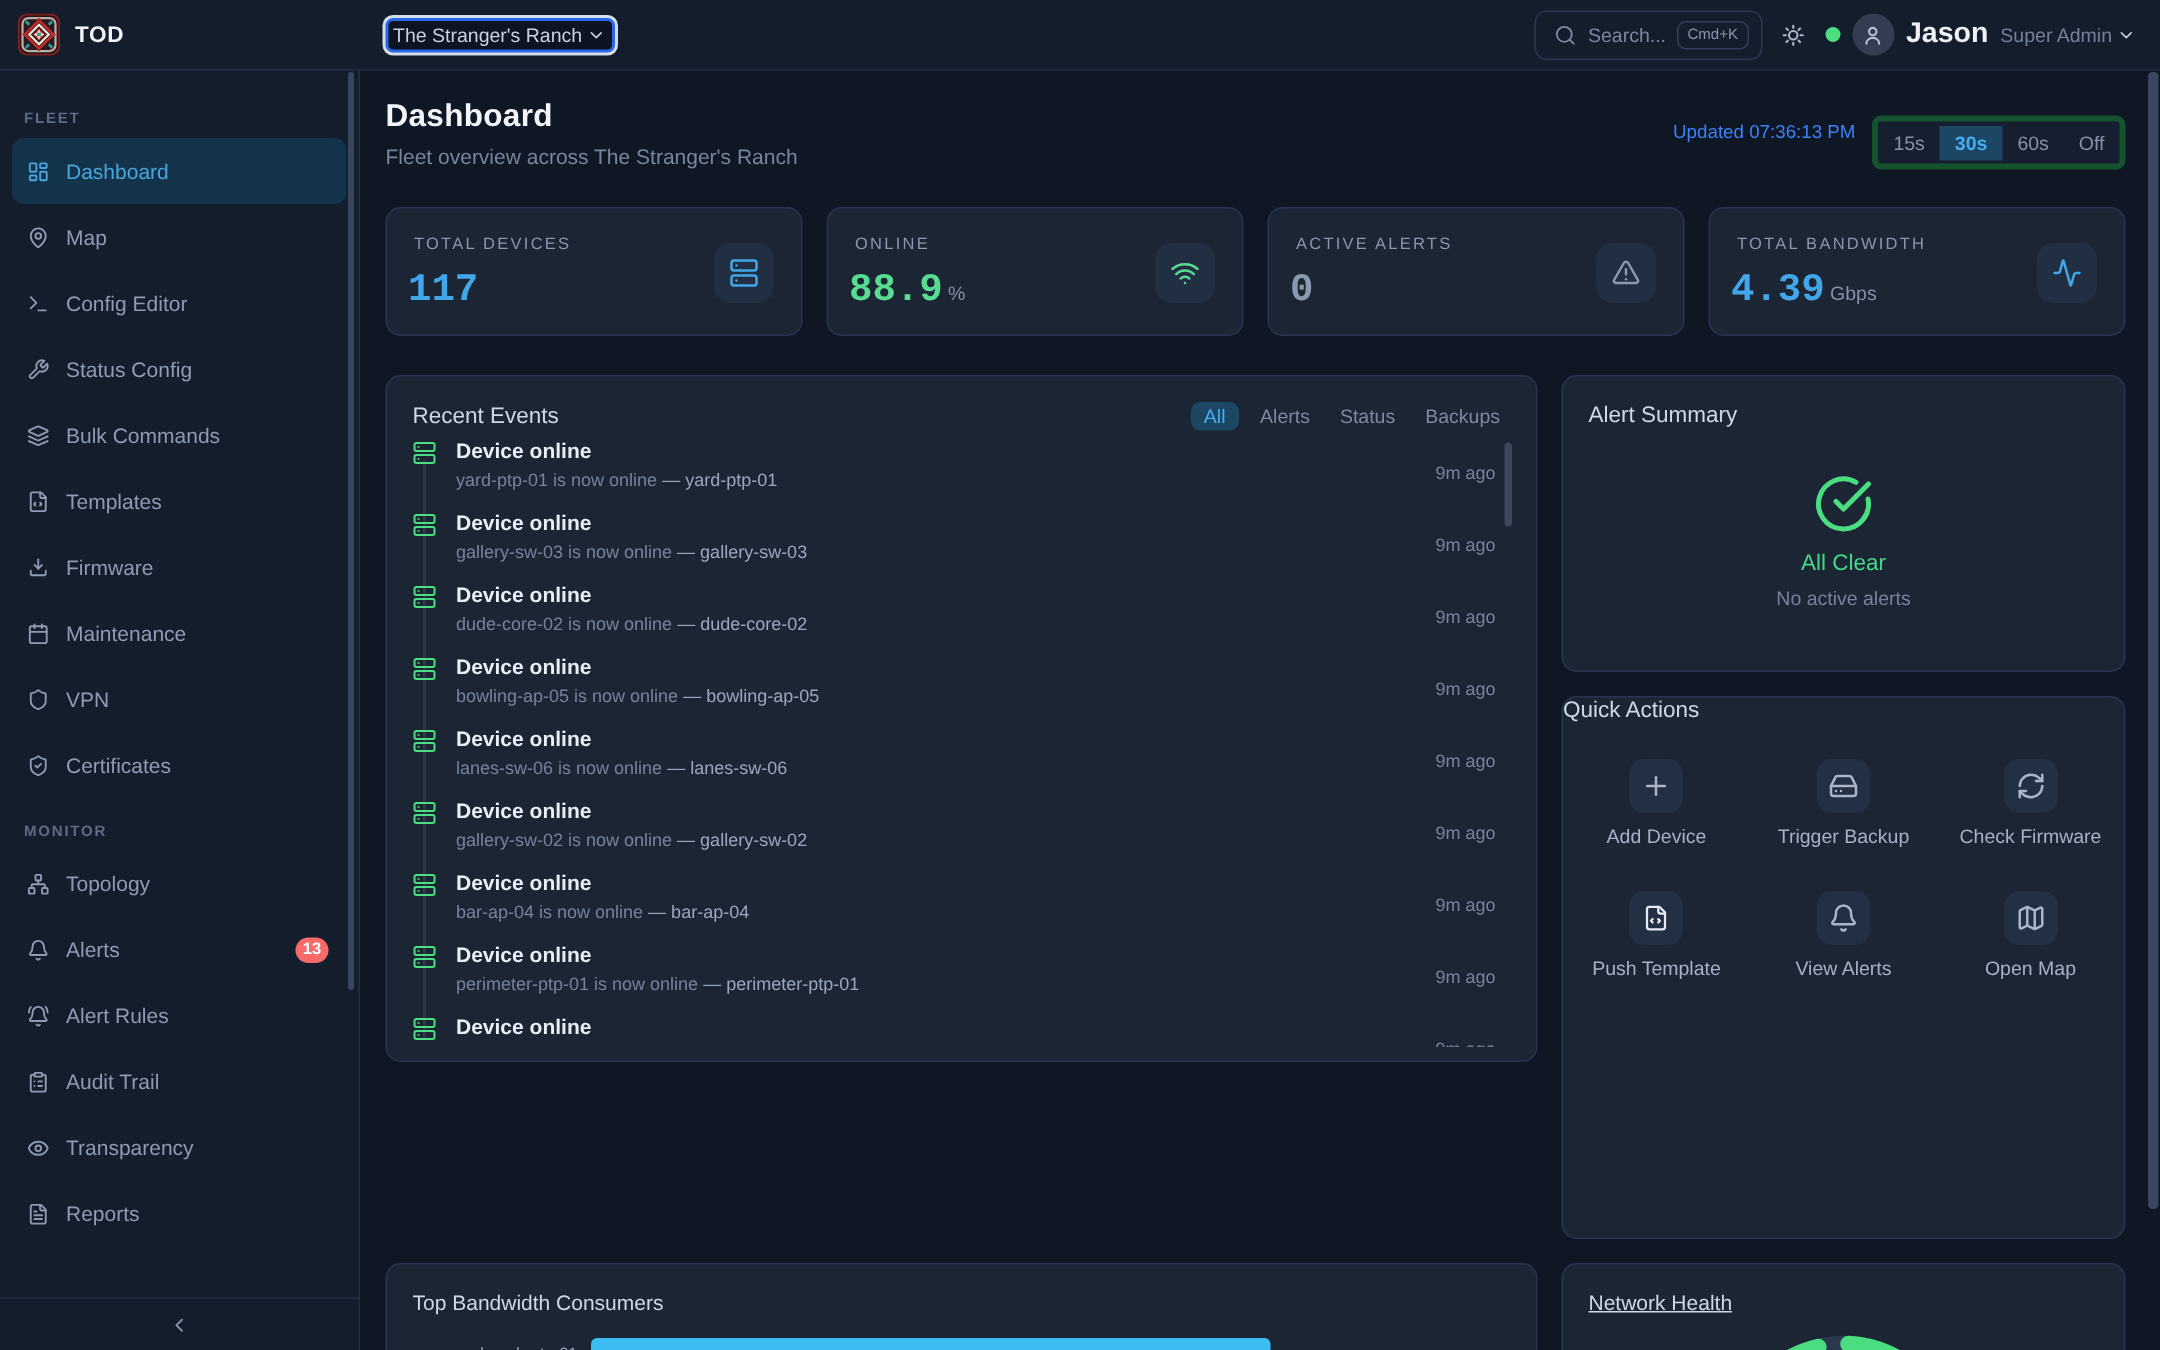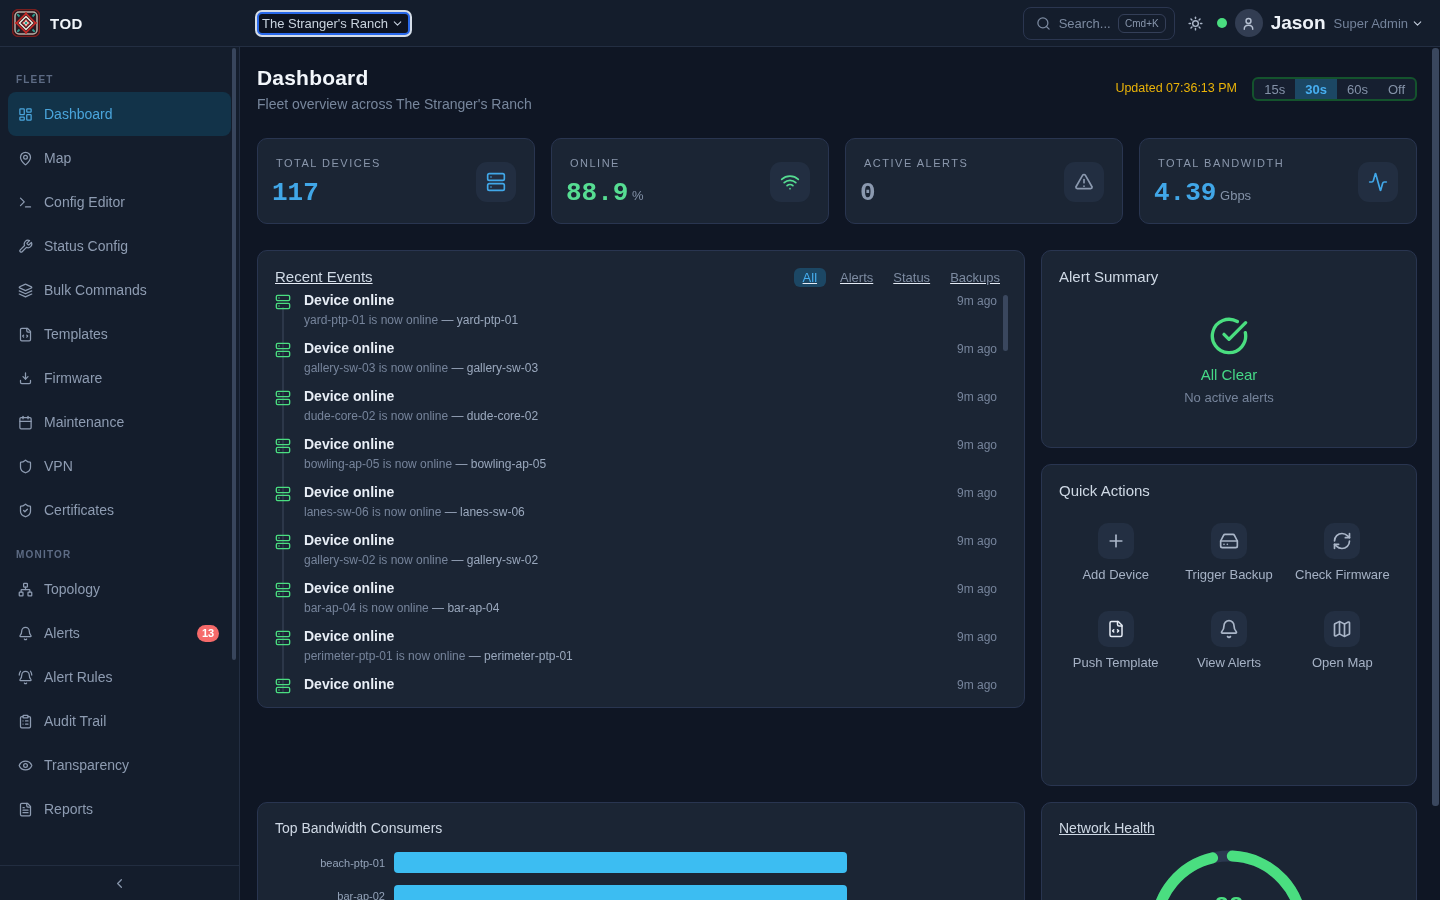--- a/index.html
+++ b/index.html
@@ -64,23 +64,23 @@
   border-top:1px solid #222d40; display:flex; align-items:center; justify-content:center; color:#7c8aa0; }
 
 
 #main { position:absolute; top:47px; left:240px; width:1200px; bottom:0; background:#0f1624; }
 #main-scrollthumb { position:absolute; top:1px; right:1px; width:7px; height:758px; background:#3a475e; border-radius:3px; }
 .content { padding:19px 0 0 17px; width:1177px; }
 
 .pagehead { position:relative; height:72px; }
 h1 { font-size:21px; line-height:24px; font-weight:bold; color:#f2f6fb; letter-spacing:0.2px; }
 .sub { margin-top:6px; font-size:14px; color:#77869c; }
-.updated { position:absolute; right:158px; top:15px; font-size:12.5px; color:#eab308; }
-.seg { position:absolute; right:0; top:11px; height:24px; display:flex; align-items:center;
-  background:#161f30; border:2px solid #14532d; border-radius:6px; overflow:hidden; }
+.updated { position:absolute; right:158px; top:15px; font-size:12.5px; color:#3b82f6; }
+.seg { position:absolute; right:0; top:11px; height:36px; display:flex; align-items:center;
+  background:#161f30; border:4px solid #14532d; border-radius:6px; overflow:hidden; }
 .seg span { font-size:13px; color:#8492a8; padding:4px 10px; }
 .seg span.on { background:#1c4764; color:#47aff1; font-weight:bold; }
 
 
 .stats { display:grid; grid-template-columns:repeat(4, 278px); grid-gap:16px; }
 .stat { height:86px; background:#1b2534; border:1px solid #293550; border-radius:10px;
   position:relative; padding:18px 18px 0 18px; }
 .stat .lbl { font-size:11px; letter-spacing:1.5px; color:#8a97ac; }
 .stat .val { margin-top:9px; margin-left:-4px; font-family:"Liberation Mono", monospace; font-size:26px; font-weight:bold; }
 .stat .unit { font-size:13px; color:#8492a8; font-weight:normal; font-family:"Liberation Sans",sans-serif; }
@@ -90,41 +90,41 @@
 .c-green { color:#56dd92; }
 .c-gray { color:#8b99af; }
 
 
 .maingrid { margin-top:26px; display:grid; grid-template-columns:768px 376px; grid-gap:16px; align-items:start; }
 .card { background:#1b2534; border:1px solid #293550; border-radius:10px; }
 .card-h { font-size:15px; color:#cfd9e5; }
 
 
 #events { height:458px; padding:17px 0 0 17px; position:relative; }
-.ev-head { display:flex; padding-right:24px;text-decoration:underline; }
+.ev-head { display:flex; align-items:center; padding-right:24px; }
 .tabs { margin-left:auto; display:flex; align-items:center; gap:20px; }
 .tabs .t { font-size:13px; color:#7d8ba1; }
 .tabs .t.on { background:#1c4764; color:#47aff1; padding:2px 9px; border-radius:6px; margin-right:-6px; }
 .evlist { position:relative; margin-top:2px; height:409px; overflow:hidden; }
 .evline { position:absolute; left:7px; top:18px; bottom:6px; width:2px; background:#2c3749; }
 .ev { position:relative; height:48px; padding-left:29px; }
 .ev svg { position:absolute; left:0; top:5px; }
 .ev .t1 { font-size:14px; font-weight:bold; color:#e8eef6; padding-top:3px; }
 .ev .t2 { font-size:12px; color:#76849b; margin-top:5px; }
 .ev .t2 b { color:#9aa8bd; font-weight:normal; }
-.ev .ago { position:absolute; right:27px; top:5px; font-size:12px; color:#76849b; }
+.ev .ago { position:absolute; right:27px; top:19px; font-size:12px; color:#76849b; }
 .ev-thumb { position:absolute; right:16px; top:6px; width:5px; height:56px; border-radius:3px; background:#3a475e; }
 
 
 .rcol > .card + .card { margin-top:16px; }
 #alertsum { height:198px; padding:17px; }
 .asum-body { text-align:center; padding-top:31px; }
 .asum-t1 { color:#45d886; font-size:15px; margin-top:6px; }
 .asum-t2 { color:#76849b; font-size:13px; margin-top:7px; }
-#qa { height:322px; padding:17px; }
+#qa { height:362px; padding:0; }
 .qa-grid { margin-top:24px; display:grid; grid-template-columns:1fr 1fr 1fr; grid-row-gap:29px; }
 .qa-item { text-align:center; }
 .qa-ibox { width:36px; height:36px; border-radius:10px; background:#232f42; margin:0 auto;
   display:flex; align-items:center; justify-content:center; }
 .qa-lbl { margin-top:8px; font-size:13px; color:#a6b2c5; }
 
 
 #bandwidth { height:300px; padding:17px; }
 .bw-row { display:flex; align-items:center; margin-top:16px; height:21px; }
 .bw-lbl { width:119px; text-align:right; font-size:11px; color:#93a2b8; padding-right:9px; flex:none; }

